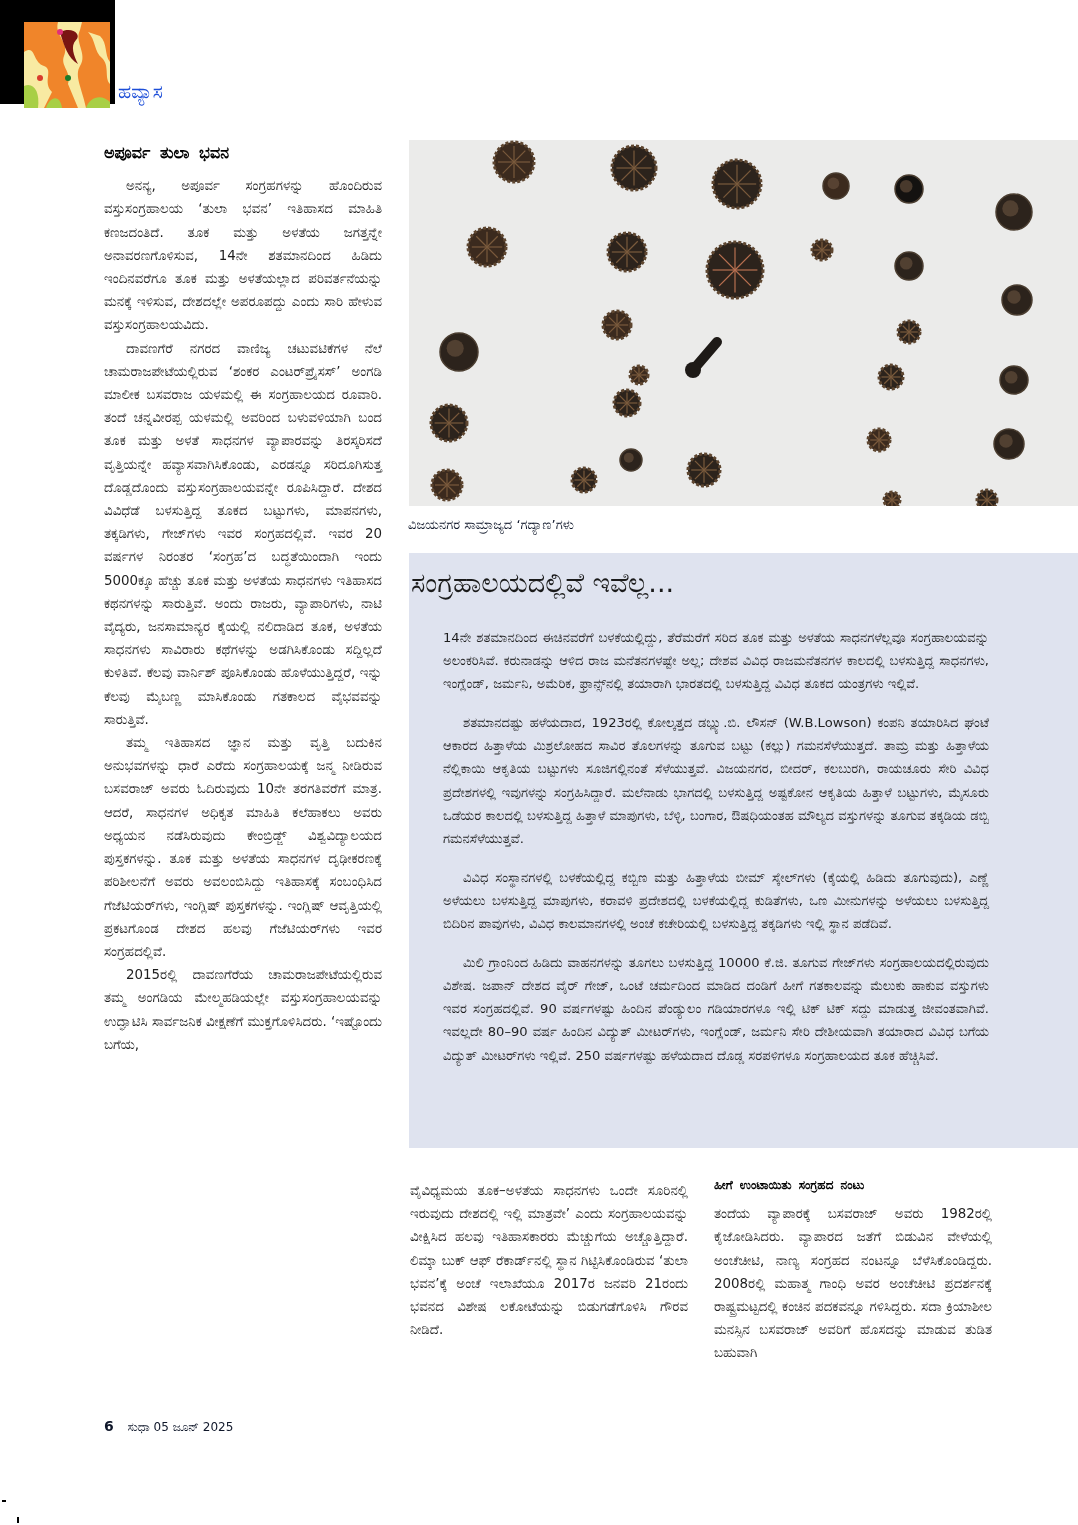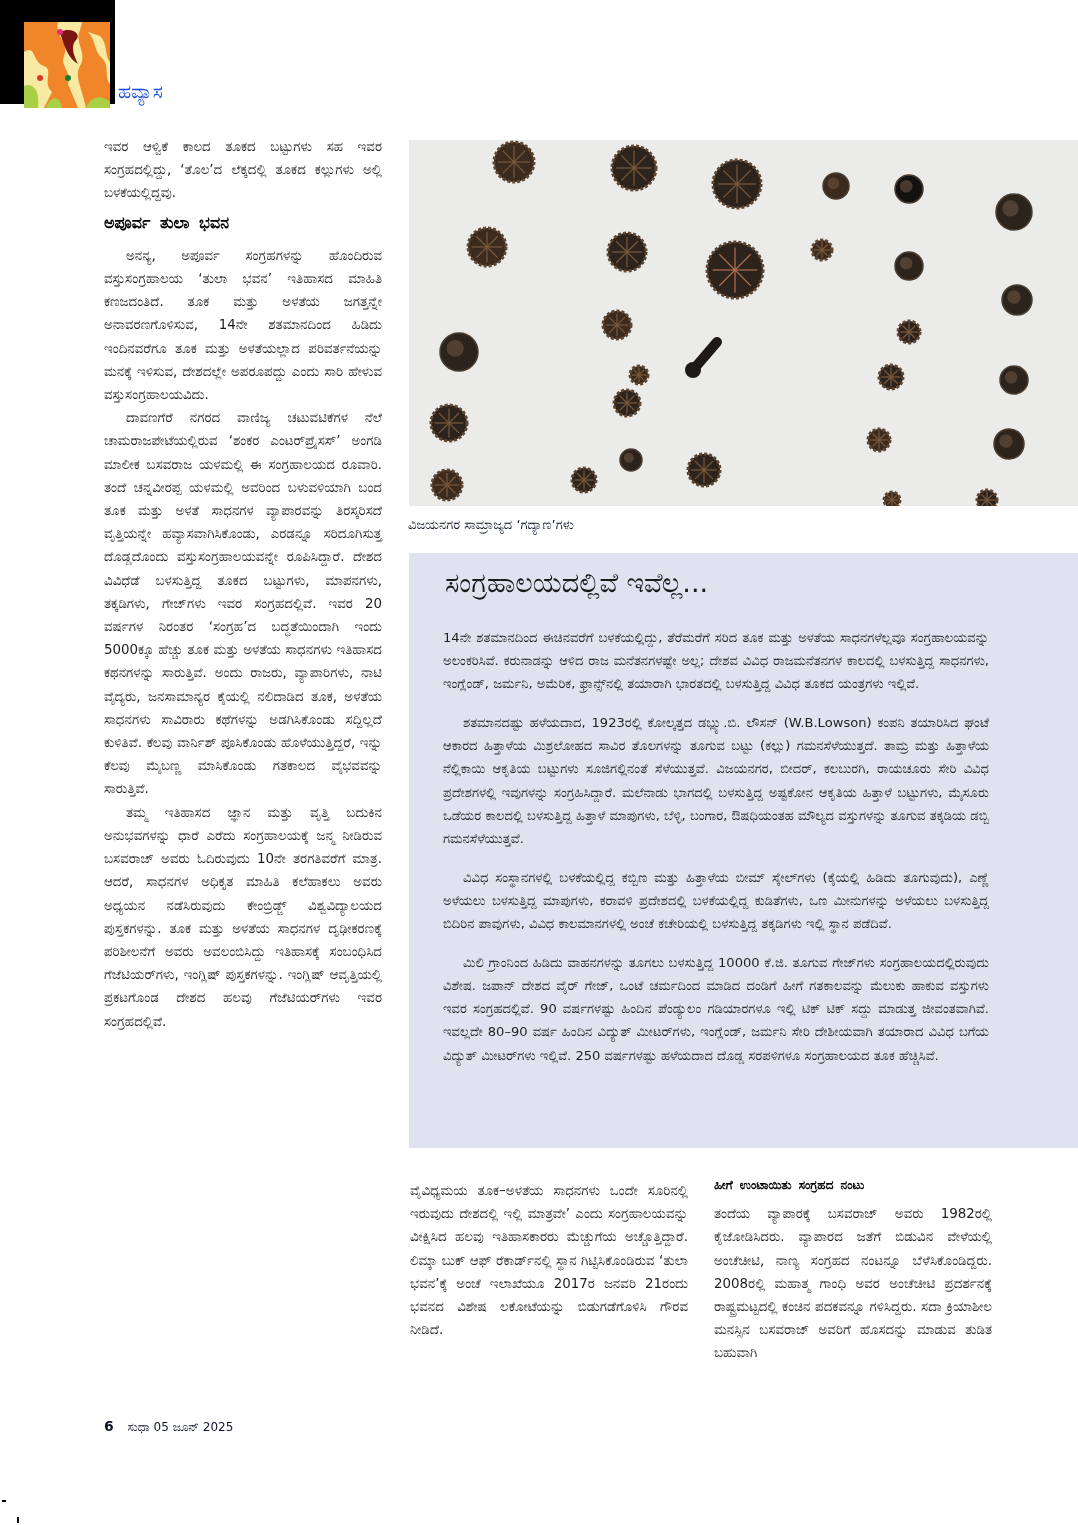--- a/index.html
+++ b/index.html
@@ -9,21 +9,21 @@
   .logo { position: absolute; left: 24px; top: 22px; width: 86px; height: 86px; overflow: hidden; }
   .section-name { position: absolute; left: 118px; top: 80px; font-size: 19px; color: #1d4ed8; }
   .col { position: absolute; font-size: 13.4px; line-height: 23.2px; text-align: justify; color: #1e1e1e; }
   .col p { margin: 0; text-indent: 0; }
   .col p.ind { text-indent: 22px; }
   .col h3 { margin: 8px 0 8px 0; font-size: 16px; font-weight: bold; color: #000000; font-family: Liberation Mono, monospace; }
   .col1 { left: 104px; top: 135px; width: 278px; }
   .photo { position: absolute; left: 409px; top: 140px; width: 669px; height: 366px; background: #ebebea; overflow: hidden; }
   .caption { position: absolute; left: 408px; top: 517px; font-size: 13px; color: #0f172a; }
   .box { position: absolute; left: 409px; top: 553px; width: 669px; height: 595px; background: #dfe3ef; }
-  .box h2 { position: absolute; left: 36px; top: 14px; margin: 0; font-size: 27px; font-weight: normal; color: #1a1a1a; }
+  .box h2 { position: absolute; left: 2px; top: 14px; margin: 0; font-size: 27px; font-weight: normal; color: #1a1a1a; }
   .box .body { position: absolute; left: 18px; top: 57px; width: 578px; font-size: 13.1px; line-height: 23.1px; text-align: justify; color: #1e1e1e; }
   .box .body p { margin: 16px; }
   .box .body p.ind { text-indent: 20px; }
   .col2 { left: 410px; top: 1179px; width: 278px; }
   .col3 { left: 714px; top: 1175px; width: 278px; }
   .col3 h3 { margin: 0 0 4px 0; font-size: 12px; }
   .footer { position: absolute; left: 104px; top: 1418px; font-size: 12px; color: #0f172a; }
   .footer .pg { font-weight: bold; font-size: 14px; margin-right: 10px; }
   .crop-mark { position: absolute; background: #000; }
 </style>
@@ -42,25 +42,25 @@
     <path d="M62 86 C66 74 78 72 86 80 L86 86 Z" fill="#a8cf45"></path>
     <path d="M36 10 C48 4 58 12 52 18 C46 24 50 34 54 42 C44 36 40 24 36 10 Z" fill="#7a1512"></path>
     <circle cx="36" cy="10" r="3" fill="#e0307a"></circle>
     <circle cx="16" cy="56" r="3" fill="#d93b2b"></circle>
     <circle cx="44" cy="56" r="3" fill="#1a7a2a"></circle>
   </svg>
 </div>
 <div class="section-name">ಹವ್ಯಾಸ</div>
 
 <div class="col col1">
-  <p>ಇವರ ಆಳ್ವಿಕೆ ಕಾಲದ ತೂಕದ ಬಟ್ಟುಗಳು ಸಹ ಇವರ ಸಂಗ್ರಹದಲ್ಲಿದ್ದು, ‘ತೊಲ’ದ ಲೆಕ್ಕದಲ್ಲಿ ತೂಕದ ಕಲ್ಲುಗಳು ಅಲ್ಲಿ ಬಳಕೆಯಲ್ಲಿದ್ದವು.</p>
   <h3>ಅಪೂರ್ವ ತುಲಾ ಭವನ</h3>
   <p class="ind">ಅನನ್ಯ, ಅಪೂರ್ವ ಸಂಗ್ರಹಗಳನ್ನು ಹೊಂದಿರುವ ವಸ್ತುಸಂಗ್ರಹಾಲಯ ‘ತುಲಾ ಭವನ’ ಇತಿಹಾಸದ ಮಾಹಿತಿ ಕಣಜದಂತಿದೆ. ತೂಕ ಮತ್ತು ಅಳತೆಯ ಜಗತ್ತನ್ನೇ ಅನಾವರಣಗೊಳಿಸುವ, 14ನೇ ಶತಮಾನದಿಂದ ಹಿಡಿದು ಇಂದಿನವರೆಗೂ ತೂಕ ಮತ್ತು ಅಳತೆಯಲ್ಲಾದ ಪರಿವರ್ತನೆಯನ್ನು ಮನಕ್ಕೆ ಇಳಿಸುವ, ದೇಶದಲ್ಲೇ ಅಪರೂಪದ್ದು ಎಂದು ಸಾರಿ ಹೇಳುವ ವಸ್ತುಸಂಗ್ರಹಾಲಯವಿದು.</p>
   <p class="ind">ದಾವಣಗೆರೆ ನಗರದ ವಾಣಿಜ್ಯ ಚಟುವಟಿಕೆಗಳ ನೆಲೆ ಚಾಮರಾಜಪೇಟೆಯಲ್ಲಿರುವ ‘ಶಂಕರ ಎಂಟರ್‌ಪ್ರೈಸಸ್’ ಅಂಗಡಿ ಮಾಲೀಕ ಬಸವರಾಜ ಯಳಮಲ್ಲಿ ಈ ಸಂಗ್ರಹಾಲಯದ ರೂವಾರಿ. ತಂದೆ ಚನ್ನವೀರಪ್ಪ ಯಳಮಲ್ಲಿ ಅವರಿಂದ ಬಳುವಳಿಯಾಗಿ ಬಂದ ತೂಕ ಮತ್ತು ಅಳತೆ ಸಾಧನಗಳ ವ್ಯಾಪಾರವನ್ನು ತಿರಸ್ಕರಿಸದೆ ವೃತ್ತಿಯನ್ನೇ ಹವ್ಯಾಸವಾಗಿಸಿಕೊಂಡು, ಎರಡನ್ನೂ ಸರಿದೂಗಿಸುತ್ತ ದೊಡ್ಡದೊಂದು ವಸ್ತುಸಂಗ್ರಹಾಲಯವನ್ನೇ ರೂಪಿಸಿದ್ದಾರೆ. ದೇಶದ ವಿವಿಧೆಡೆ ಬಳಸುತ್ತಿದ್ದ ತೂಕದ ಬಟ್ಟುಗಳು, ಮಾಪನಗಳು, ತಕ್ಕಡಿಗಳು, ಗೇಜ್‌ಗಳು ಇವರ ಸಂಗ್ರಹದಲ್ಲಿವೆ. ಇವರ 20 ವರ್ಷಗಳ ನಿರಂತರ ‘ಸಂಗ್ರಹ’ದ ಬದ್ಧತೆಯಿಂದಾಗಿ ಇಂದು 5000ಕ್ಕೂ ಹೆಚ್ಚು ತೂಕ ಮತ್ತು ಅಳತೆಯ ಸಾಧನಗಳು ಇತಿಹಾಸದ ಕಥನಗಳನ್ನು ಸಾರುತ್ತಿವೆ. ಅಂದು ರಾಜರು, ವ್ಯಾಪಾರಿಗಳು, ನಾಟಿ ವೈದ್ಯರು, ಜನಸಾಮಾನ್ಯರ ಕೈಯಲ್ಲಿ ನಲಿದಾಡಿದ ತೂಕ, ಅಳತೆಯ ಸಾಧನಗಳು ಸಾವಿರಾರು ಕಥೆಗಳನ್ನು ಅಡಗಿಸಿಕೊಂಡು ಸದ್ದಿಲ್ಲದೆ ಕುಳಿತಿವೆ. ಕೆಲವು ವಾರ್ನಿಶ್ ಪೂಸಿಕೊಂಡು ಹೊಳೆಯುತ್ತಿದ್ದರೆ, ಇನ್ನು ಕೆಲವು ಮೈಬಣ್ಣ ಮಾಸಿಕೊಂಡು ಗತಕಾಲದ ವೈಭವವನ್ನು ಸಾರುತ್ತಿವೆ.</p>
   <p class="ind">ತಮ್ಮ ಇತಿಹಾಸದ ಜ್ಞಾನ ಮತ್ತು ವೃತ್ತಿ ಬದುಕಿನ ಅನುಭವಗಳನ್ನು ಧಾರೆ ಎರೆದು ಸಂಗ್ರಹಾಲಯಕ್ಕೆ ಜನ್ಮ ನೀಡಿರುವ ಬಸವರಾಜ್ ಅವರು ಓದಿರುವುದು 10ನೇ ತರಗತಿವರೆಗೆ ಮಾತ್ರ. ಆದರೆ, ಸಾಧನಗಳ ಅಧಿಕೃತ ಮಾಹಿತಿ ಕಲೆಹಾಕಲು ಅವರು ಅಧ್ಯಯನ ನಡೆಸಿರುವುದು ಕೇಂಬ್ರಿಡ್ಜ್ ವಿಶ್ವವಿದ್ಯಾಲಯದ ಪುಸ್ತಕಗಳನ್ನು. ತೂಕ ಮತ್ತು ಅಳತೆಯ ಸಾಧನಗಳ ದೃಢೀಕರಣಕ್ಕೆ ಪರಿಶೀಲನೆಗೆ ಅವರು ಅವಲಂಬಿಸಿದ್ದು ಇತಿಹಾಸಕ್ಕೆ ಸಂಬಂಧಿಸಿದ ಗೆಜೆಟಿಯರ್‌ಗಳು, ಇಂಗ್ಲಿಷ್ ಪುಸ್ತಕಗಳನ್ನು. ಇಂಗ್ಲಿಷ್ ಆವೃತ್ತಿಯಲ್ಲಿ ಪ್ರಕಟಗೊಂಡ ದೇಶದ ಹಲವು ಗೆಜೆಟಿಯರ್‌ಗಳು ಇವರ ಸಂಗ್ರಹದಲ್ಲಿವೆ.</p>
+  <p class="ind">2015ರಲ್ಲಿ ದಾವಣಗೆರೆಯ ಚಾಮರಾಜಪೇಟೆಯಲ್ಲಿರುವ ತಮ್ಮ ಅಂಗಡಿಯ ಮೇಲ್ಮಹಡಿಯಲ್ಲೇ ವಸ್ತುಸಂಗ್ರಹಾಲಯವನ್ನು ಉದ್ಘಾಟಿಸಿ ಸಾರ್ವಜನಿಕ ವೀಕ್ಷಣೆಗೆ ಮುಕ್ತಗೊಳಿಸಿದರು. ‘ಇಷ್ಟೊಂದು ಬಗೆಯ,</p>
 </div>
 
 <div class="photo">
   <svg id="photo-svg" width="669" height="366" viewBox="0 0 669 366">
       <circle cx="105" cy="22" r="20" fill="#3b2a1e" stroke="#5e4630" stroke-width="3" stroke-dasharray="3 2"></circle>
       <line x1="105" y1="22" x2="121" y2="22" stroke="#7a5a3c" stroke-width="1.2"></line>
       <line x1="105" y1="22" x2="116.31370849898477" y2="33.31370849898476" stroke="#7a5a3c" stroke-width="1.2"></line>
       <line x1="105" y1="22" x2="105" y2="38" stroke="#7a5a3c" stroke-width="1.2"></line>
       <line x1="105" y1="22" x2="93.68629150101523" y2="33.31370849898476" stroke="#7a5a3c" stroke-width="1.2"></line>
       <line x1="105" y1="22" x2="89" y2="22.000000000000004" stroke="#7a5a3c" stroke-width="1.2"></line>

